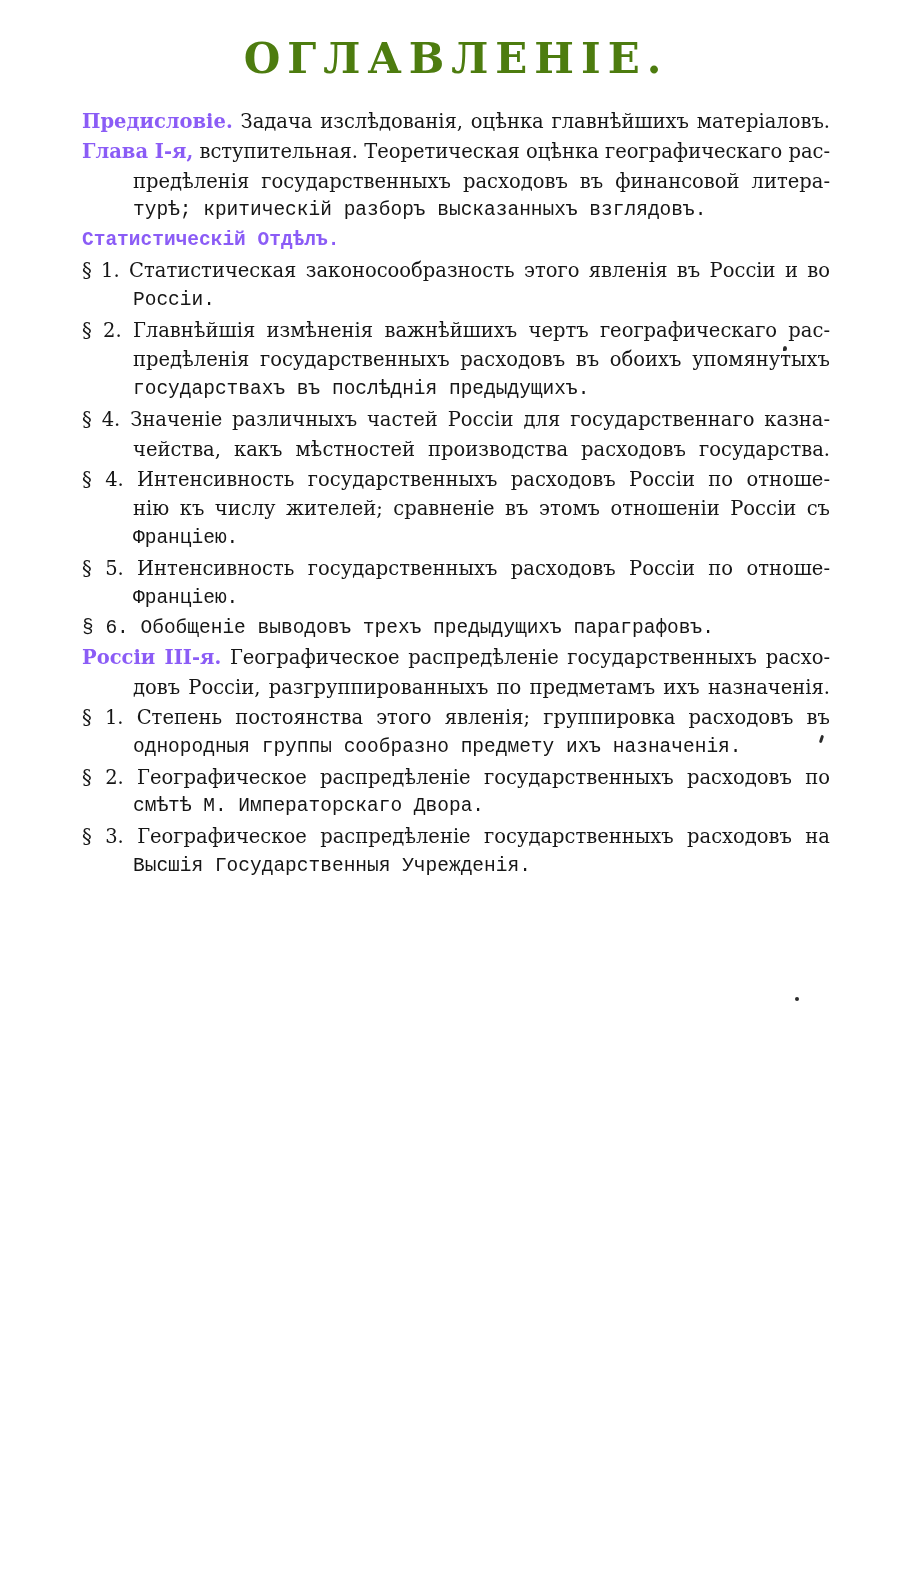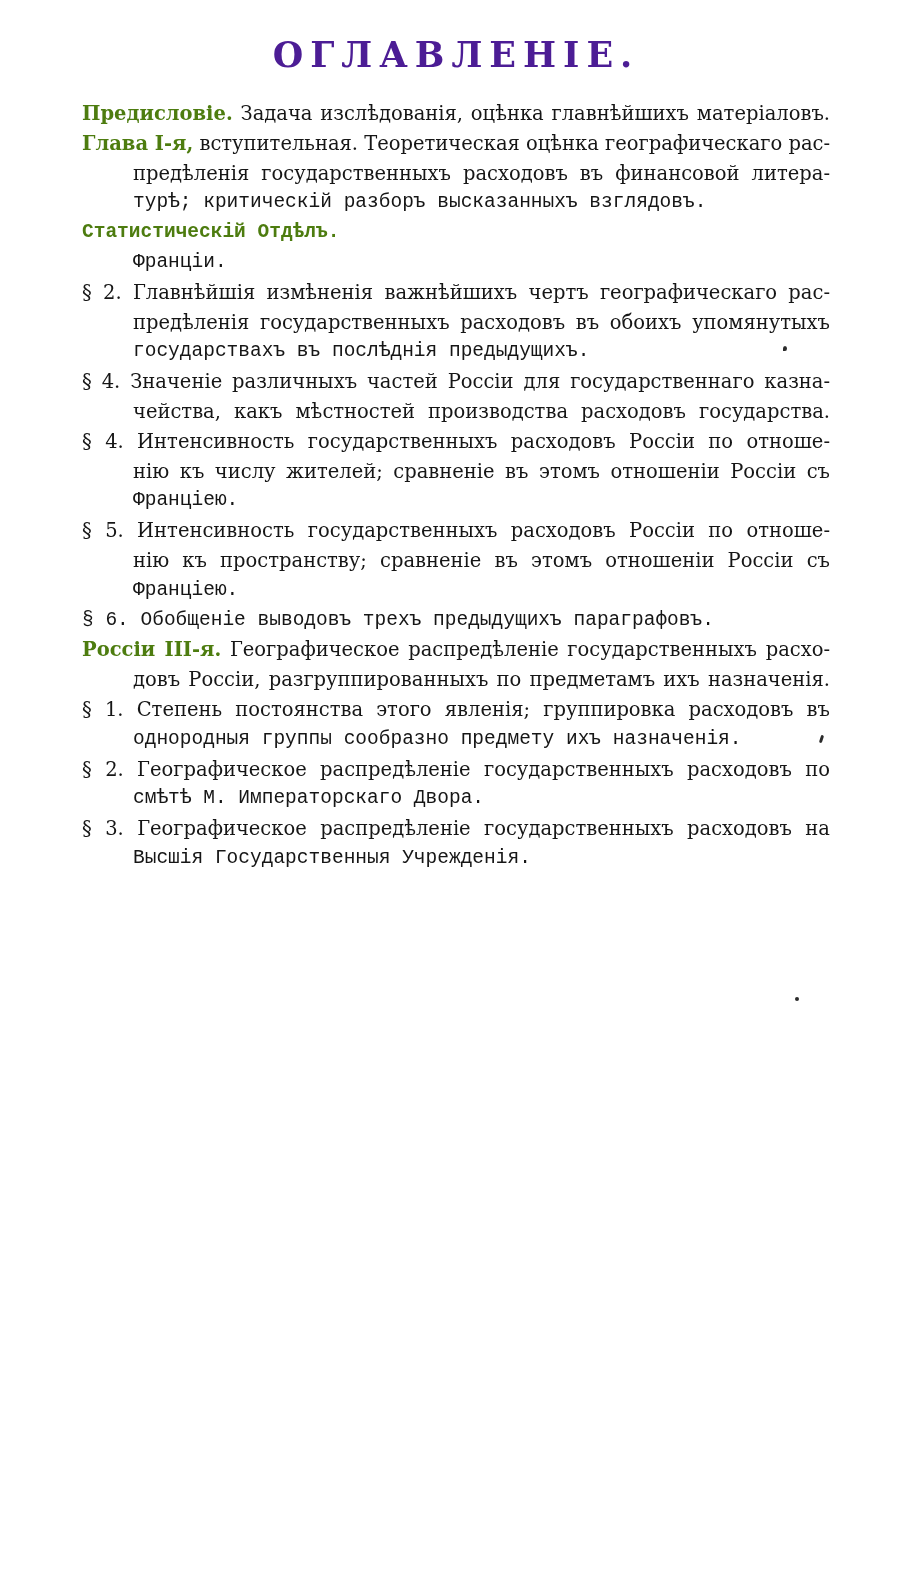--- a/index.html
+++ b/index.html
@@ -14,45 +14,45 @@
     font-family: "DejaVu Serif", serif;
     color: #161616;
     overflow: hidden;
   }
   .page {
     padding: 34px 82px 0 82px;
   }
   .doc-title {
     margin: 0 0 24px 0;
     text-align: center;
-    font-size: 35px;
+    font-size: 42px;
     font-weight: bold;
     letter-spacing: 7px;
-    color: #4c1d95;
+    color: #4d7c0f;
     white-space: nowrap;
   }
   .toc {
     font-size: 19.5px;
     line-height: 29.8px;
   }
   .line {
     text-align: justify;
     text-align-last: justify;
     white-space: nowrap;
   }
   .line.last {
     text-align-last: left;
     font-family: Liberation Mono, monospace;
   }
   .line.indent {
     padding-left: 51px;
   }
   .lead {
     font-weight: bold;
-    color: #4d7c0f;
+    color: #8b5cf6;
   }
   
   .speck {
     position: absolute;
     background: #2b2b2b;
   }
   .speck-1 { left: 783px; top: 346px; width: 4px; height: 5px; border-radius: 50% 50% 50% 0; }
   .speck-2 { left: 820px; top: 735px; width: 3px; height: 8px; border-radius: 2px; transform: rotate(18deg); }
   .speck-3 { left: 795px; top: 997px; width: 4px; height: 4px; border-radius: 50%; }
 </style>
@@ -82,23 +82,26 @@
     <div class="line indent last">
       <span>турѣ; критическій разборъ высказанныхъ взглядовъ.</span>
     </div>
 
     <div class="line last">
       <span class="lead">Статистическій Отдѣлъ.</span>
     </div>
 
 
 
+    <div class="line">
+      <span>§ 1. Статистическая законосообразность этого явленія въ Россіи и во</span>
+    </div>
 
     <div class="line indent last">
-      <span>Франціи.</span>
+      <span>Россіи.</span>
     </div>
 
     <div class="line">
       <span>§ 2. Главнѣйшія измѣненія важнѣйшихъ чертъ географическаго рас-</span>
     </div>
 
     <div class="line indent">
       <span>предѣленія государственныхъ расходовъ въ обоихъ упомянутыхъ</span>
     </div>
 
@@ -124,23 +127,20 @@
     </div>
 
     <div class="line indent last">
       <span>Франціею.</span>
     </div>
 
     <div class="line">
       <span>§ 5. Интенсивность государственныхъ расходовъ Россіи по отноше-</span>
     </div>
 
-    <div class="line indent">
-      <span>нію къ пространству; сравненіе въ этомъ отношеніи Россіи съ</span>
-    </div>
 
     <div class="line indent last">
       <span>Франціею.</span>
     </div>
 
     <div class="line last">
       <span>§ 6. Обобщеніе выводовъ трехъ предыдущихъ параграфовъ.</span>
     </div>
 
     <div class="line">

